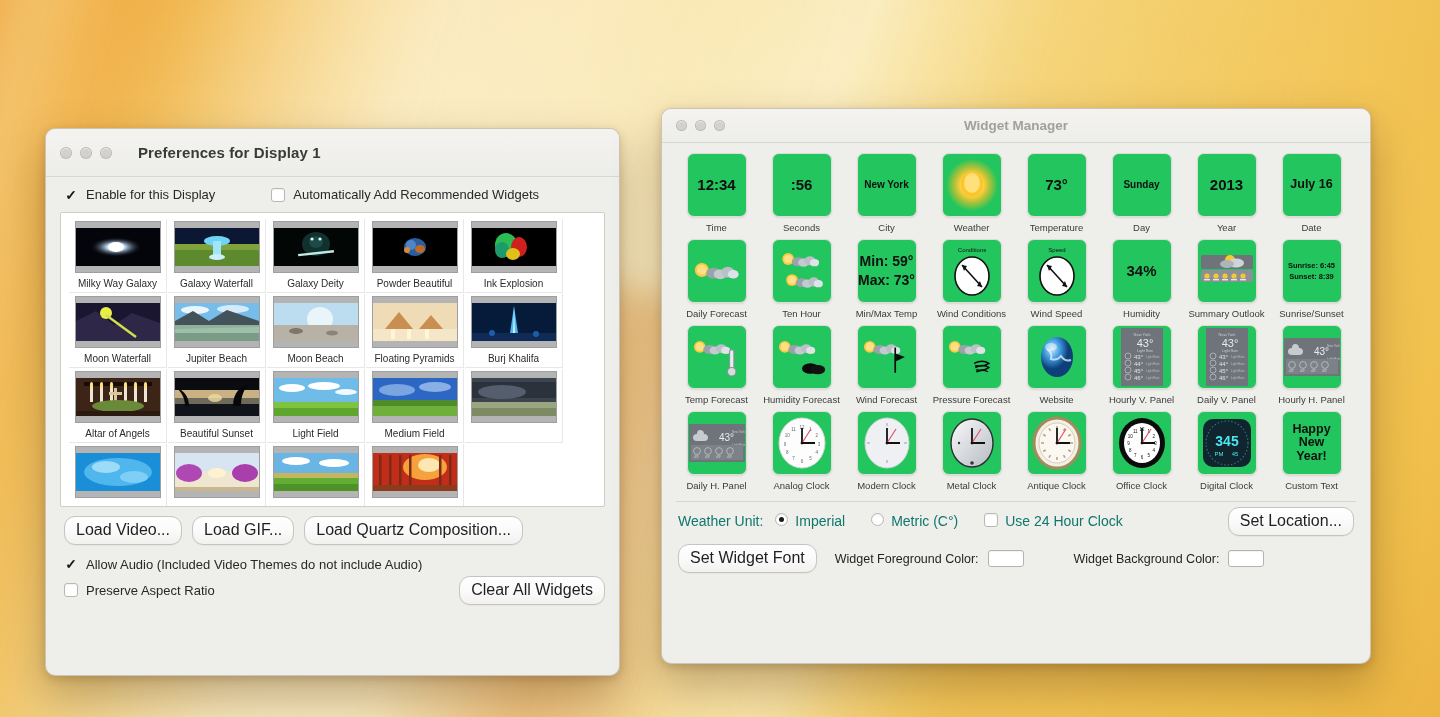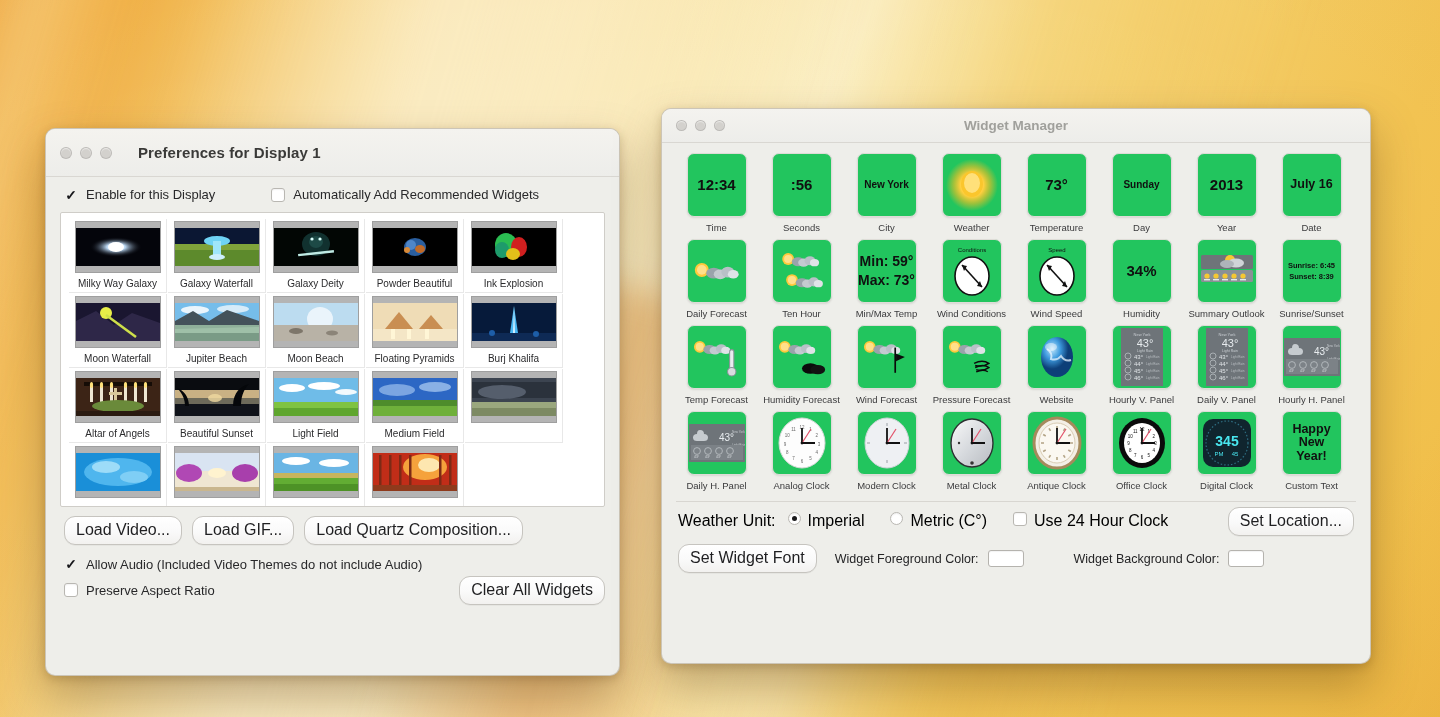--- a/index.html
+++ b/index.html
@@ -176,21 +176,21 @@
     box-shadow: 0 1px 2px rgba(0,0,0,0.10);
     display: flex; align-items: center; justify-content: center;
     overflow: hidden; position: relative;
   }
   .wm-label { font-size: 9.5px; color: #3a3a3c; margin-top: 5px; white-space: nowrap; }
   .tile-text { font-weight: 700; color: #101010; text-align: center; line-height: 1.05; }
 
   .wm-sep { height: 1px; background: #d8d6d1; margin: 4px 2px 0 2px; }
 
   .wm-opts { display: flex; align-items: center; height: 38px; padding: 0 4px; gap: 0; }
-  .wm-opts .lbl { font-size: 16px; color: #000000; }
+  .wm-opts .lbl { font-size: 14px; color: #0f766e; }
   .radio {
     width: 13px; height: 13px; border-radius: 50%; background: #fff;
     border: 1px solid #b9b7b2; box-shadow: inset 0 1px 1.5px rgba(0,0,0,0.07);
     display: flex; align-items: center; justify-content: center;
   }
   .radio-dot { width: 5px; height: 5px; border-radius: 50%; background: #1a1a1c; }
   .opt { display: flex; align-items: flex-start; gap: 7px; }
 
   .wm-bottom { display: flex; align-items: center; padding: 4px 4px 0 4px; gap: 0; }
   .swatch {

